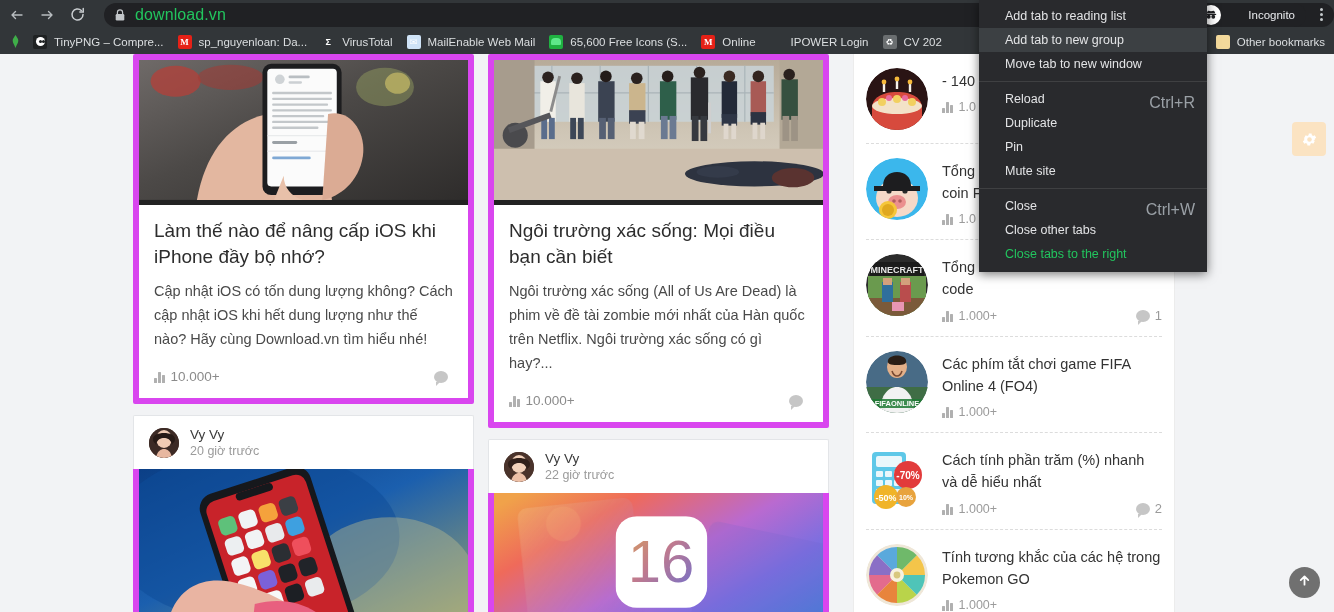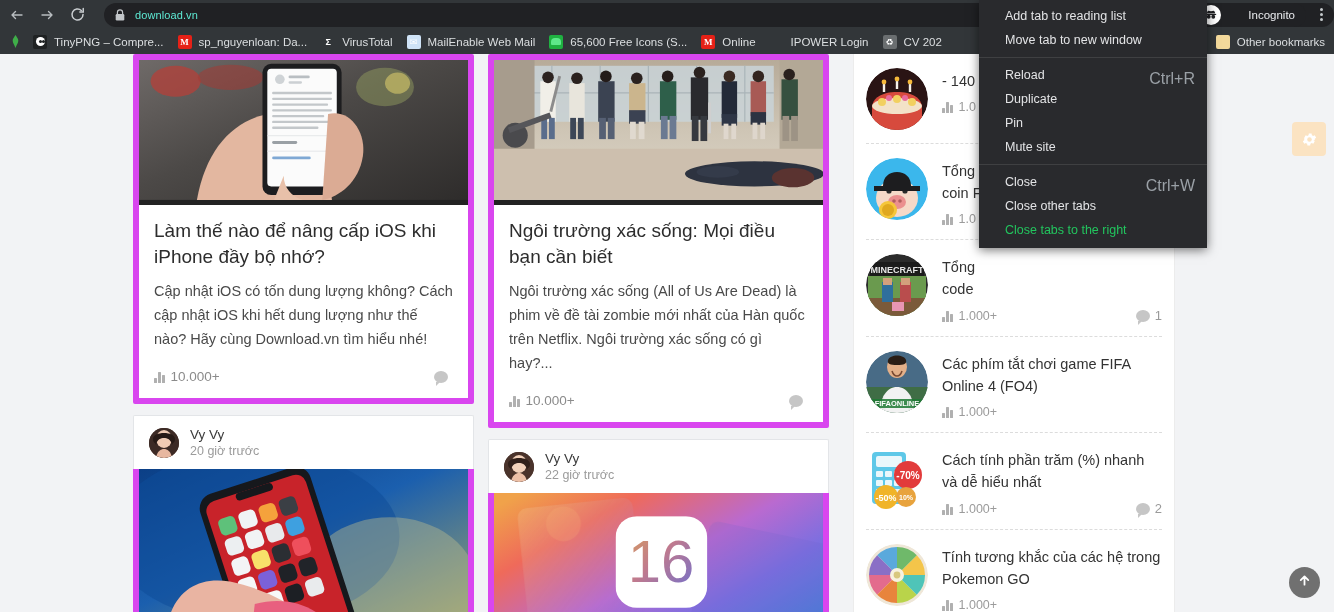--- a/index.html
+++ b/index.html
@@ -35,22 +35,22 @@
     height: 24px;
     background: #202124;
     border-radius: 12px;
     display: flex; align-items: center;
     padding: 0 12px 0 11px;
     flex: 1 1 auto;
     max-width: 1290px;
   }
   .lock-icon { margin-right: 10px; display:flex; align-items:center; }
   .omnibox-url {
-    color: #5eead4;
-    font-size: 11px;
+    color: #22c55e;
+    font-size: 16px;
     letter-spacing: .1px;
     white-space: nowrap;
     text-align: right;
   }
 
   
   .bookmarks-row {
     position: absolute; top: 29px; left: 0;
     width: 100%; height: 25px;
     display: flex; align-items: center;
@@ -903,20 +903,24 @@
 
  </div>
 </div>
 
 <div class="ctx-menu">
 
   <div class="ctx-item">
     <span>Add tab to reading list</span>
     <span class="accel"></span>
   </div>
+  <div class="ctx-item highlighted">
+    <span>Add tab to new group</span>
+    <span class="accel"></span>
+  </div>
   <div class="ctx-item">
     <span>Move tab to new window</span>
     <span class="accel"></span>
   </div>
 
   <div class="ctx-sep"></div>
 
   <div class="ctx-item">
     <span>Reload</span>
     <span class="accel">Ctrl+R</span>

